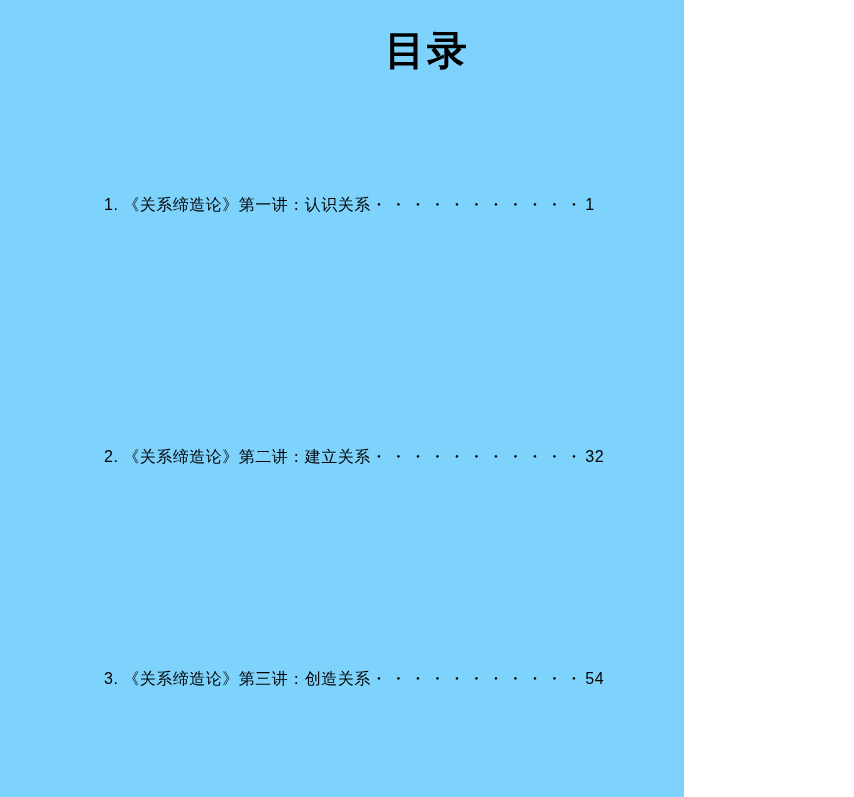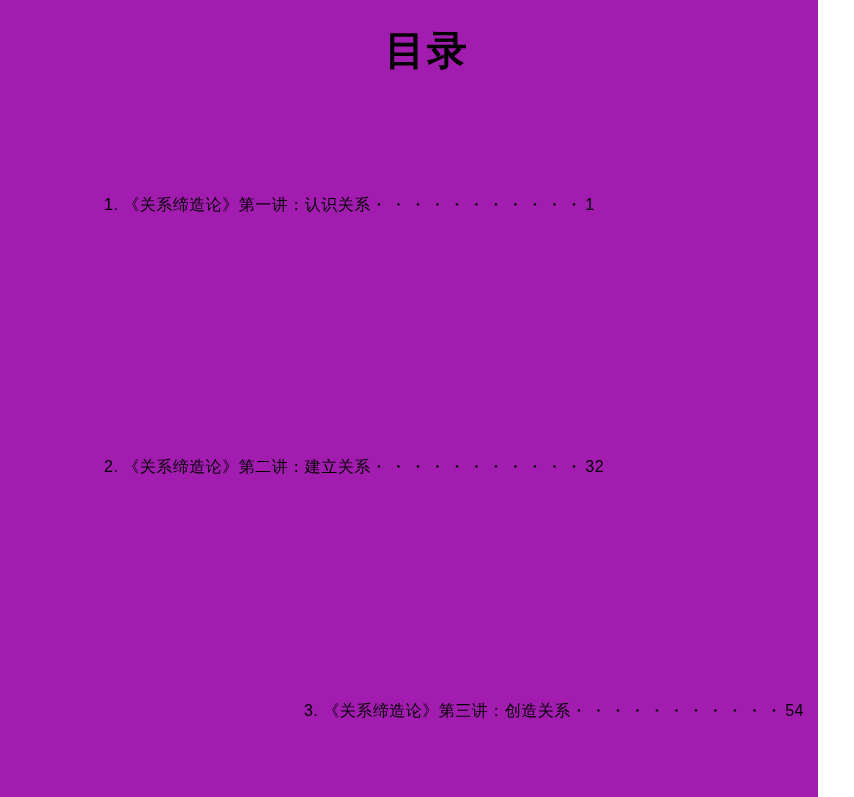--- a/index.html
+++ b/index.html
@@ -10,23 +10,23 @@
   body {
     width: 854px;
     height: 797px;
     position: relative;
     font-family: "Liberation Sans", "DejaVu Sans", sans-serif;
     color: #000000;
     overflow: hidden;
   }
   .page {
     position: relative;
-    width: 818px;
+    width: 684px;
     height: 797px;
-    background: #a21caf;
+    background: #7dd3fc;
     text-decoration: underline;
   }
   .doc-title {
     position: absolute;
     top: 26px;
     left: 0;
     width: 854px;
     text-align: center;
     font-size: 40px;
     font-weight: 700;
@@ -55,22 +55,22 @@
     display: inline;
   }
   .toc-entry .dots {
     display: inline;
     letter-spacing: 3.5px;
   }
   .toc-entry .page-no {
     display: inline;
   }
   .entry-0 { top: 12px; }
-  .entry-1 { top: 274px; }
-  .entry-2 { top: 518px; text-align: right; }
+  .entry-1 { top: 264px; }
+  .entry-2 { top: 486px; }
 </style>
 </head>
 <body>
 
 <div class="page">
 
   <div class="doc-title">目录</div>
 
   <div class="toc-list">
 

